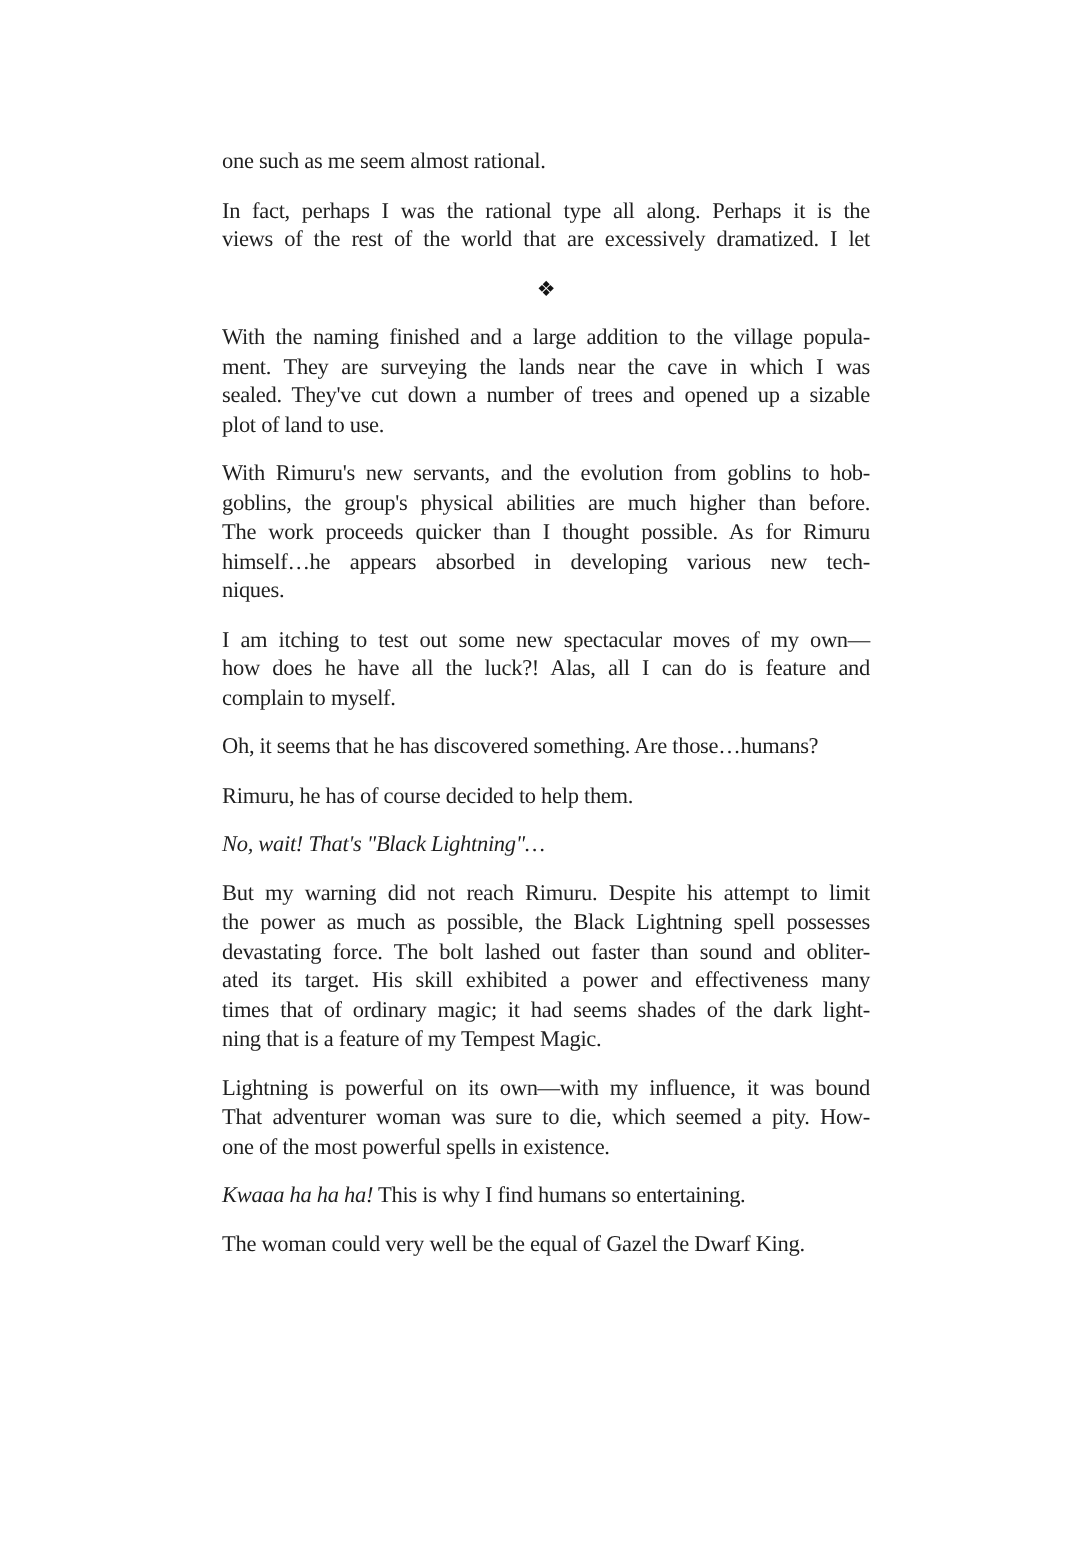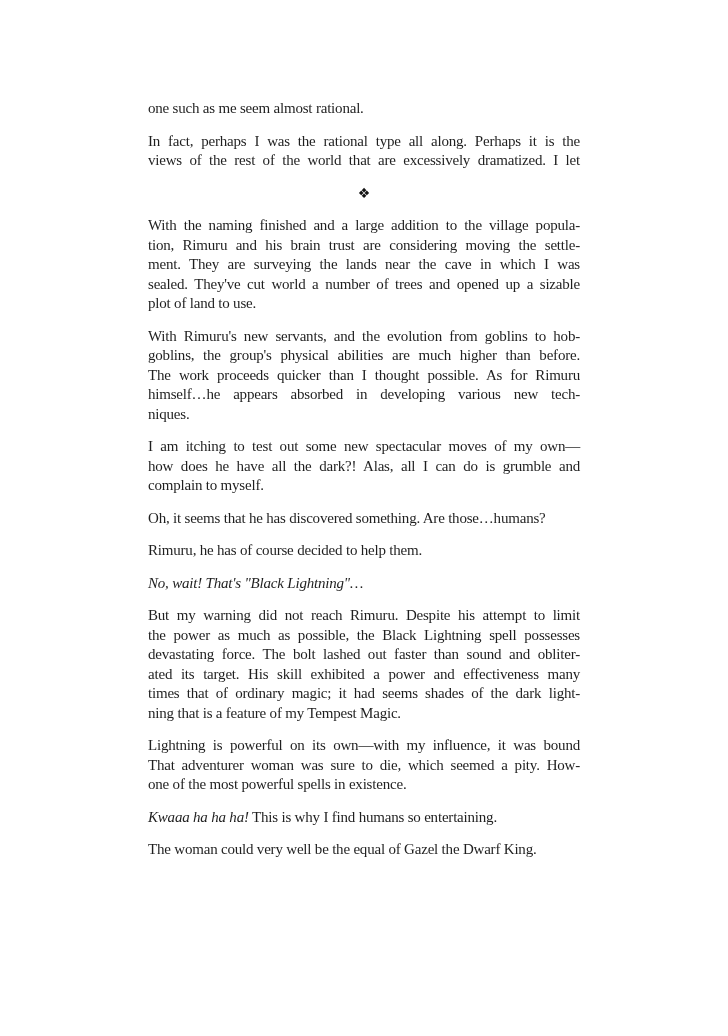--- a/index.html
+++ b/index.html
@@ -58,35 +58,34 @@
       <div class="paragraph">
         <div class="line last"><span>one such as me seem almost rational.</span></div>
       </div>
       <div class="paragraph">
         <div class="line"><span>In fact, perhaps I was the rational type all along. Perhaps it is the</span></div>
         <div class="line"><span>views of the rest of the world that are excessively dramatized. I let</span></div>
       </div>
       <div class="divider">❖</div>
       <div class="paragraph">
         <div class="line"><span>With the naming finished and a large addition to the village popula-</span></div>
-        <div class="line"><span>tion, Rimuru and his brain trust are considering moving the settle-</span></div>
         <div class="line"><span>ment. They are surveying the lands near the cave in which I was</span></div>
-        <div class="line"><span>sealed. They've cut world a number of trees and opened up a sizable</span></div>
+        <div class="line"><span>sealed. They've cut down a number of trees and opened up a sizable</span></div>
         <div class="line last"><span>plot of land to use.</span></div>
       </div>
       <div class="paragraph">
         <div class="line"><span>With Rimuru's new servants, and the evolution from goblins to hob-</span></div>
         <div class="line"><span>goblins, the group's physical abilities are much higher than before.</span></div>
         <div class="line"><span>The work proceeds quicker than I thought possible. As for Rimuru</span></div>
         <div class="line"><span>himself…he appears absorbed in developing various new tech-</span></div>
         <div class="line last"><span>niques.</span></div>
       </div>
       <div class="paragraph">
         <div class="line"><span>I am itching to test out some new spectacular moves of my own—</span></div>
-        <div class="line"><span>how does he have all the dark?! Alas, all I can do is grumble and</span></div>
+        <div class="line"><span>how does he have all the luck?! Alas, all I can do is feature and</span></div>
         <div class="line last"><span>complain to myself.</span></div>
       </div>
       <div class="paragraph">
         <div class="line last"><span>Oh, it seems that he has discovered something. Are those…humans?</span></div>
       </div>
       <div class="paragraph">
         <div class="line last"><span>Rimuru, he has of course decided to help them.</span></div>
       </div>
       <div class="paragraph">
         <div class="line last"><i>No, wait! That's "Black Lightning"…</i></div>

